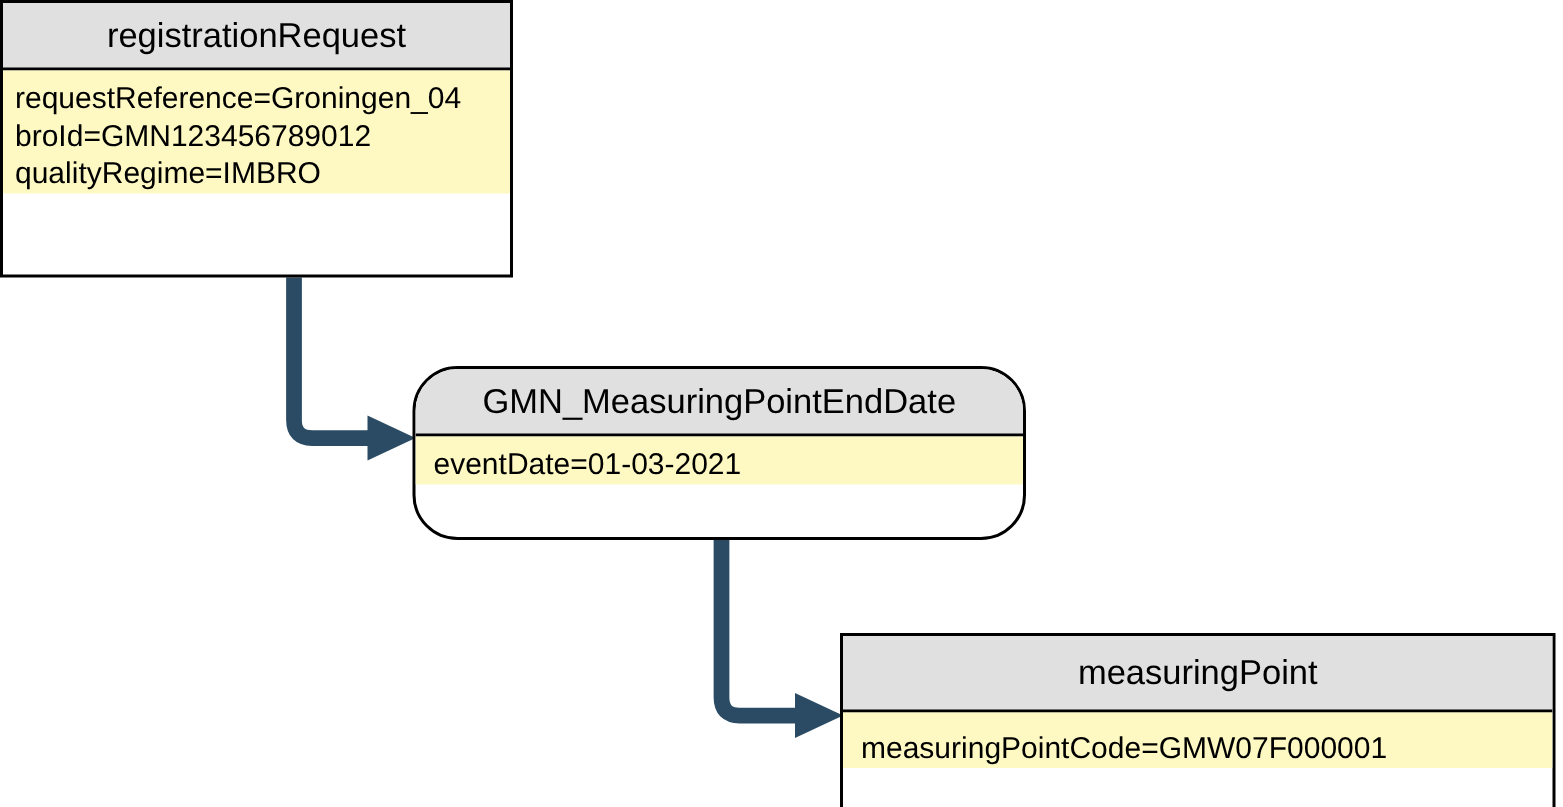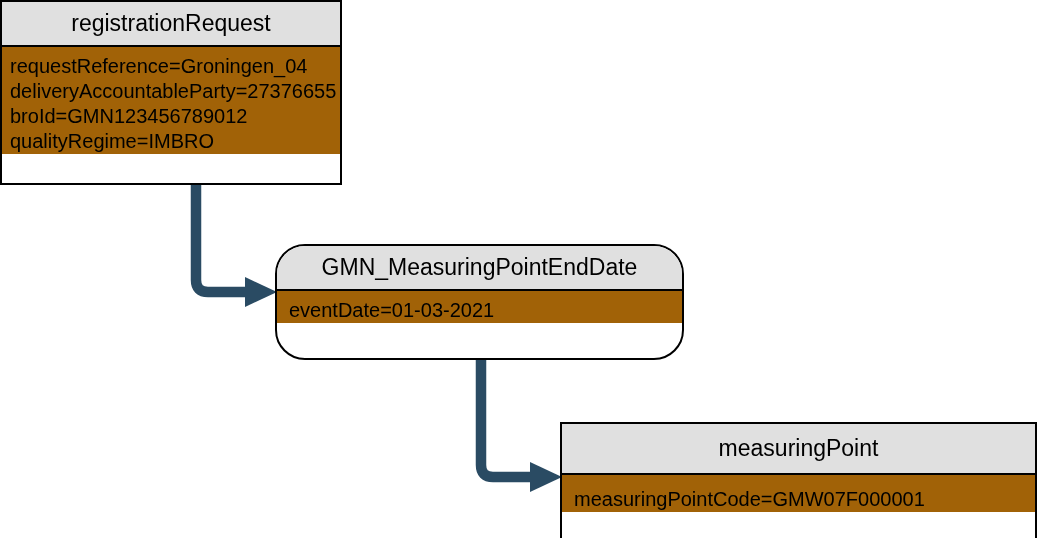--- a/index.html
+++ b/index.html
@@ -45,21 +45,21 @@
     font-size: 23px;
     line-height: 1;
     white-space: nowrap;
     overflow: hidden;
     display: flex;
     align-items: center;
     justify-content: center;
   }
   .obj-body {
     box-sizing: border-box;
-    background: #a16207;
+    background: #fef9c3;
     padding: 7px 0 0 8px;
     overflow: hidden;
   }
   .attr-line {
     color: #000000;
     font-size: 20px;
     line-height: 25px;
     white-space: nowrap;
     overflow: hidden;
   }
@@ -97,21 +97,20 @@
     <g>
       <path d="M 481 356 L 481 465 Q 481 477 493 477 L 533 477" fill="none" stroke="#2a4b63" stroke-width="10.5" stroke-linecap="butt" stroke-linejoin="round"></path>
       <polygon points="530,462 562,477 530,492" fill="#2a4b63"></polygon>
     </g>
   </svg>
 
   <div class="obj-box" id="box-registration-request">
     <div class="obj-header">registrationRequest</div>
     <div class="obj-body">
       <div class="attr-line">requestReference=Groningen_04</div>
-      <div class="attr-line">deliveryAccountableParty=27376655</div>
       <div class="attr-line">broId=GMN123456789012</div>
       <div class="attr-line">qualityRegime=IMBRO</div>
     </div>
   </div>
 
   <div class="obj-box" id="box-gmn-measuring-point-end-date">
     <div class="obj-header">GMN_MeasuringPointEndDate</div>
     <div class="obj-body">
       <div class="attr-line">eventDate=01-03-2021</div>
     </div>

